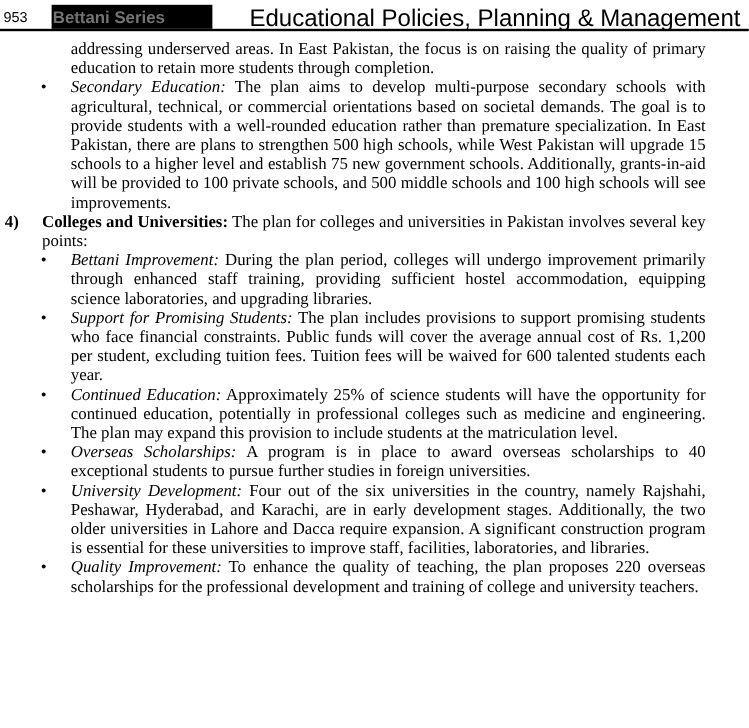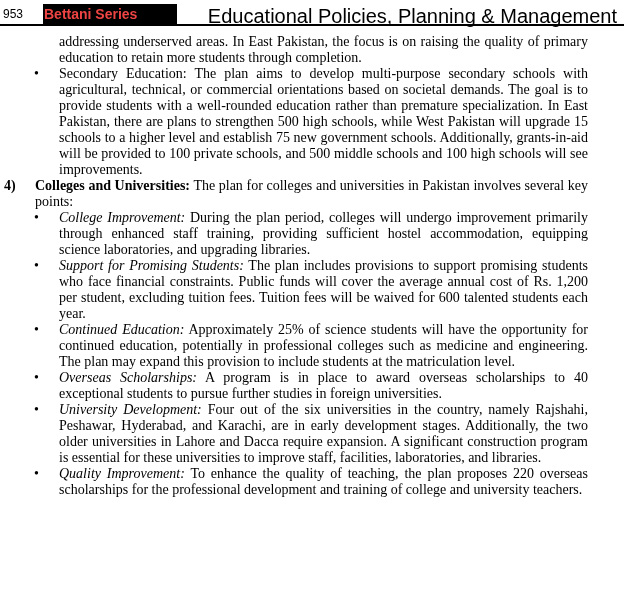--- a/index.html
+++ b/index.html
@@ -32,21 +32,21 @@
       font-size: 12px;
       font-family: "Liberation Sans", sans-serif;
     }
     .series-box {
       position: absolute;
       left: 43px;
       top: 4px;
       width: 134px;
       height: 20px;
       background: #000;
-      color: #ef4444;
+      color: #737373;
       font-weight: bold;
       font-size: 14px;
       line-height: 20px;
       padding-left: 1px;
       box-sizing: border-box;
       font-family: "Liberation Sans", sans-serif;
     }
     .book-title {
       position: absolute;
       right: 7px;
@@ -77,20 +77,21 @@
       margin-left: 59px;
       margin-right: 10px;
     }
     .bullet-item .bullet {
       position: absolute;
       left: -25px;
       top: 0;
       font-size: 14px;
     }
     .bullet-item .lead {
+      font-style: italic;
     }
     .numbered {
       position: relative;
       margin-left: 35px;
       margin-right: 10px;
     }
     .numbered .num {
       position: absolute;
       left: -31px;
       top: 0;
@@ -128,21 +129,21 @@
 
   <div class="para bullet-item">
     <span class="bullet">•</span><span class="lead">Secondary Education:</span><span> The plan aims to develop multi-purpose secondary schools with agricultural, technical, or commercial orientations based on societal demands. The goal is to provide students with a well-rounded education rather than premature specialization. In East Pakistan, there are plans to strengthen 500 high schools, while West Pakistan will upgrade 15 schools to a higher level and establish 75 new government schools. Additionally, grants-in-aid will be provided to 100 private schools, and 500 middle schools and 100 high schools will see improvements.</span>
   </div>
 
   <div class="para numbered">
     <span class="num">4)</span><span class="lead">Colleges and Universities:</span><span> The plan for colleges and universities in Pakistan involves several key points:</span>
   </div>
 
   <div class="para sub-bullet">
-    <span class="bullet">•</span><span class="lead">College Improvement:</span><span> During the plan period, colleges will undergo improvement primarily through enhanced staff training, providing sufficient hostel accommodation, equipping science laboratories, and upgrading libraries.</span>
+    <span class="bullet">•</span><span class="lead">Bettani Improvement:</span><span> During the plan period, colleges will undergo improvement primarily through enhanced staff training, providing sufficient hostel accommodation, equipping science laboratories, and upgrading libraries.</span>
   </div>
 
   <div class="para sub-bullet">
     <span class="bullet">•</span><span class="lead">Support for Promising Students:</span><span> The plan includes provisions to support promising students who face financial constraints. Public funds will cover the average annual cost of Rs. 1,200 per student, excluding tuition fees. Tuition fees will be waived for 600 talented students each year.</span>
   </div>
 
   <div class="para sub-bullet">
     <span class="bullet">•</span><span class="lead">Continued Education:</span><span> Approximately 25% of science students will have the opportunity for continued education, potentially in professional colleges such as medicine and engineering. The plan may expand this provision to include students at the matriculation level.</span>
   </div>
 

